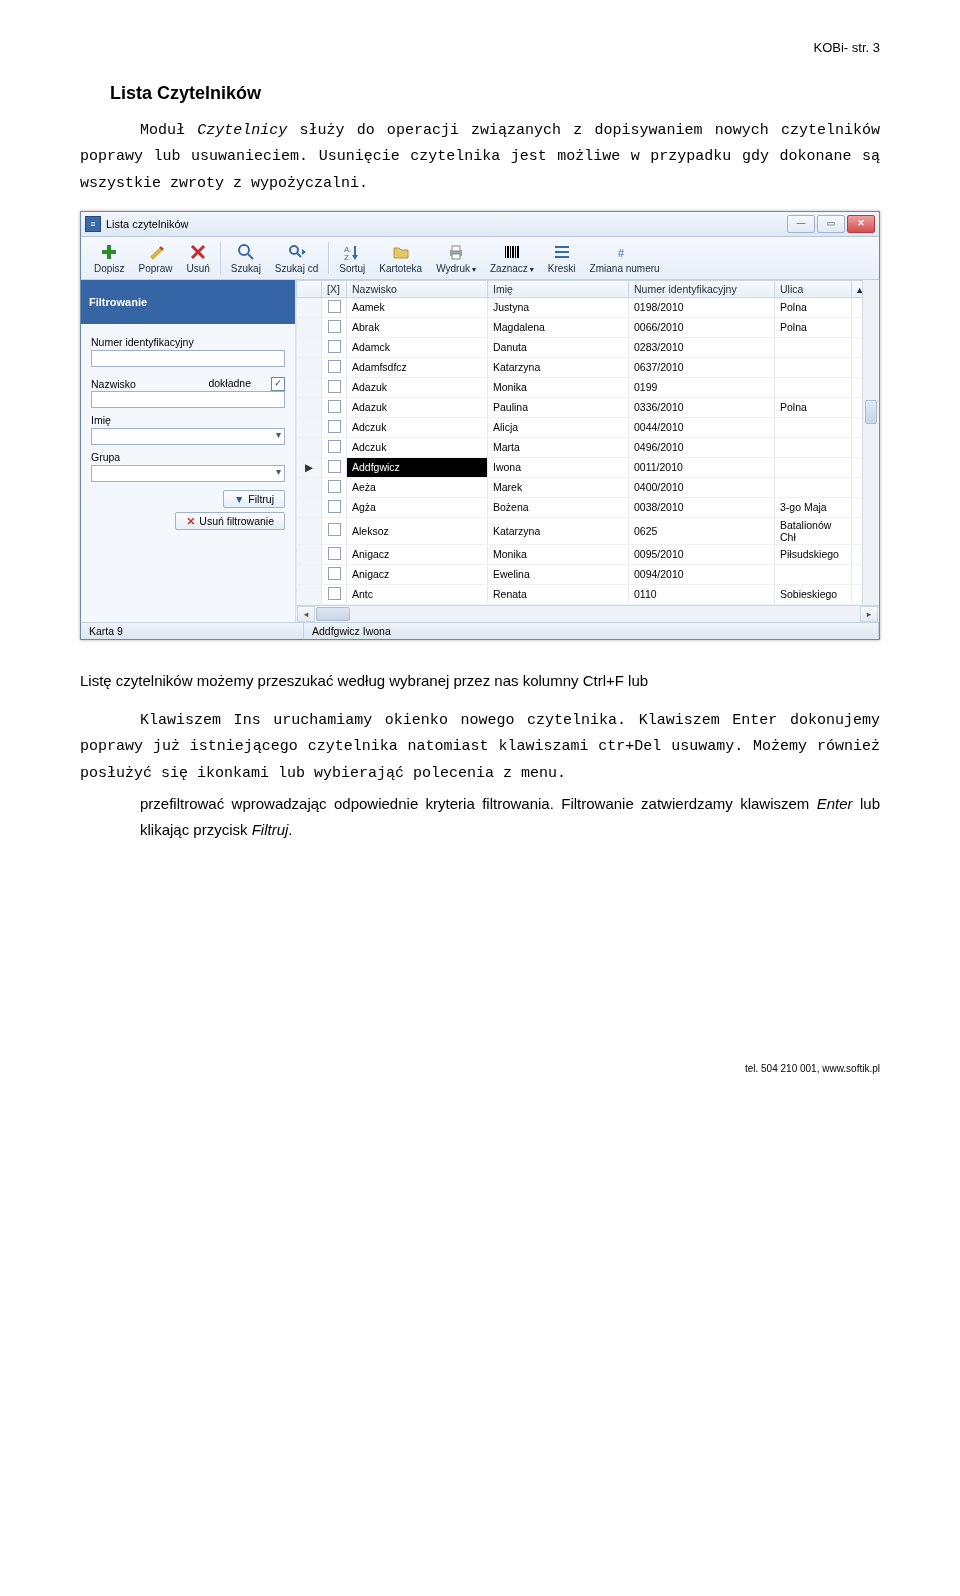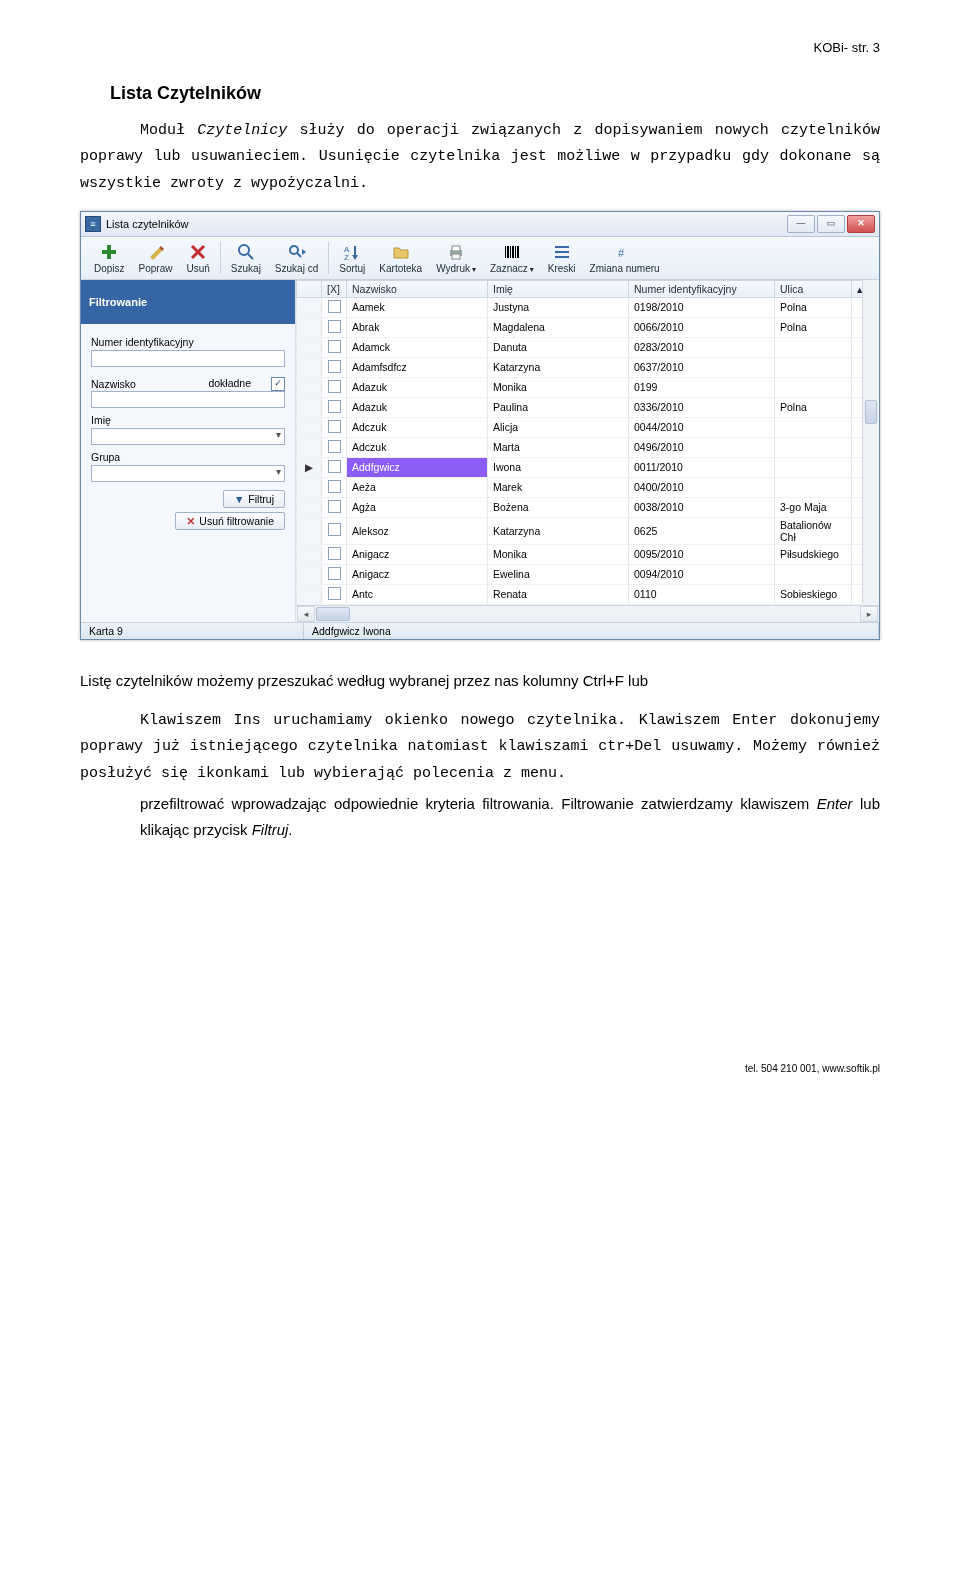--- a/index.html
+++ b/index.html
@@ -243,21 +243,21 @@
     width:14px;
     text-align:center;
   }
   .chkcell .minibox{
     display:inline-block;
     width:11px;height:11px;
     border:1px solid #8fa2b9;
     background:#fff;
   }
   tr.sel td.cell-nazwisko {
-    background:#8b5cf6;
+    background:#000000;
     color:#fff;
     margin-left:32px;
   }
   .vscroll {
     position:absolute; right:0; top:0; bottom:18px; width:16px;
     background:#eef1f5;
     border-left:1px solid #d0d7df;
   }
   .vscroll .vthumb {
     position:absolute;

